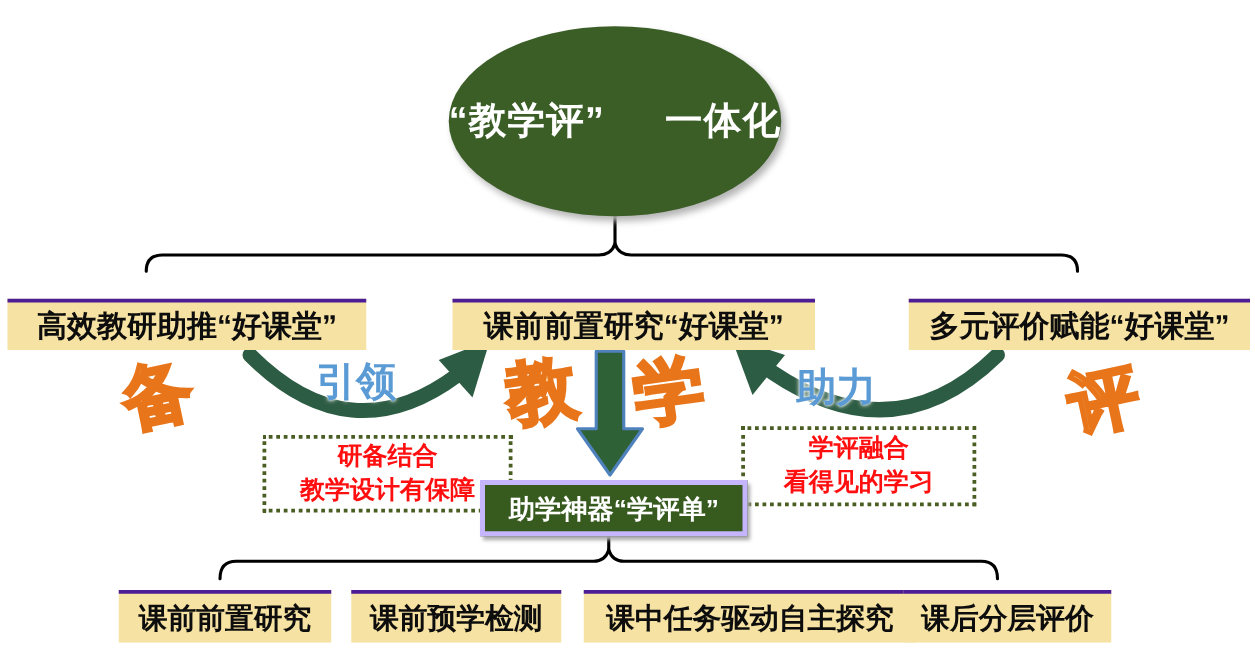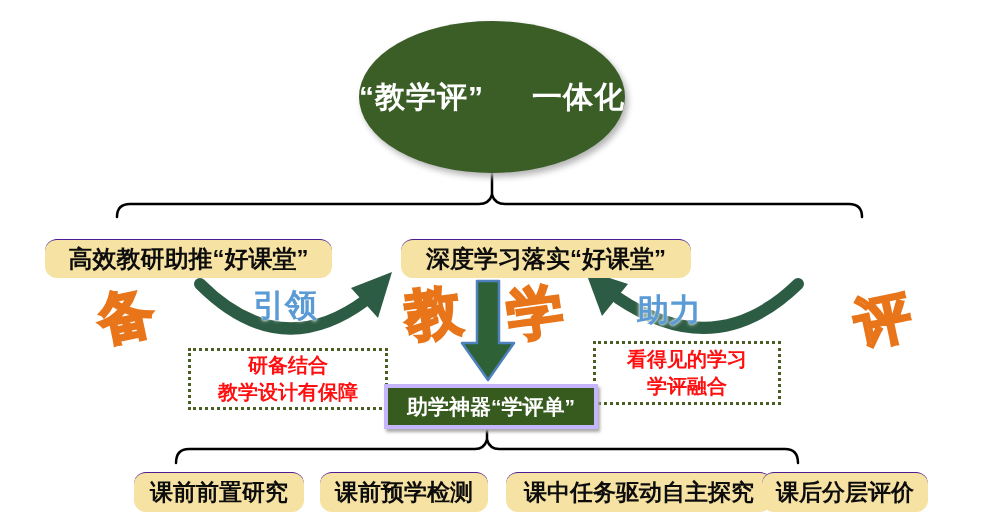--- a/index.html
+++ b/index.html
@@ -9,23 +9,23 @@
   }
   .layer-svg{position:absolute;left:0;top:0;width:1004px;height:530px;z-index:1;}
   .ellipse{
     position:absolute;left:359px;top:21px;width:266px;height:152px;
     background:#3b5e27;border-radius:50%;z-index:2;
     display:flex;flex-direction:row;align-items:center;justify-content:space-between;
     box-shadow:3px 4px 6px #b4b4b4;
   }
   .ellipse .line{color:#ffffff;font-weight:bold;font-size:30px;line-height:1.25;letter-spacing:1px;}
   .ybox{
-    position:absolute;background:#f6e2a2;border-top:1px solid #4c1d95;border-radius:12px;
+    position:absolute;background:#f6e2a2;border-top:3px solid #4c1d95;border-radius:0;
     display:flex;align-items:center;justify-content:center;z-index:2;
-    font-weight:bold;color:#0d0d0d;white-space:nowrap;margin-left:39px;
+    font-weight:bold;color:#0d0d0d;white-space:nowrap;
   }
   .row1{height:38px;font-size:24px;}
   .row2{height:39px;font-size:23px;}
   .bigchar{
     position:absolute;z-index:2;font-size:56px;font-weight:bold;line-height:1;
     color:#fbc992;-webkit-text-stroke:2.5px #e8751a;
   }
   .bluelabel{
     position:absolute;z-index:3;font-size:32px;font-weight:bold;color:#5b9bd5;
     text-shadow:0 0 4px #ffffff,0 0 2px #ffffff;white-space:nowrap;
@@ -65,37 +65,38 @@
     <path d="M798,284 Q716,364 618,298" fill="none" stroke="#2d5c44" stroke-width="12" stroke-linecap="round"></path>
     <polygon points="585,270 628,284 602,316" fill="#2d5c44"></polygon>
   </svg>
 
   <div class="ellipse">
     <div class="line">“教学评”</div>
     <div class="line">一体化</div>
   </div>
 
   <div class="ybox row1" style="left:6px;top:239px;width:287px;">高效教研助推“好课堂”</div>
-  <div class="ybox row1" style="left:362px;top:239px;width:290px;">深度学习落实“好课堂”</div>
+  <div class="ybox row1" style="left:362px;top:239px;width:290px;">课前前置研究“好课堂”</div>
+  <div class="ybox row1" style="left:727px;top:239px;width:273px;">多元评价赋能“好课堂”</div>
 
   <div class="bigchar rot-m12" style="left:98px;top:288px;">备</div>
   <div class="bigchar rot-m8" style="left:405px;top:285px;">教</div>
   <div class="bigchar rot-m8" style="left:507px;top:285px;">学</div>
   <div class="bigchar rot-m12" style="left:855px;top:292px;">评</div>
 
   <div class="bluelabel" style="left:253px;top:284px;">引领</div>
   <div class="bluelabel" style="left:637px;top:289px;">助力</div>
 
-  <div class="dotted" style="left:188px;top:348px;width:194px;height:56px;">
+  <div class="dotted" style="left:210px;top:348px;width:194px;height:56px;">
     <div>研备结合</div>
     <div>教学设计有保障</div>
   </div>
   <div class="dotted" style="left:593px;top:341px;width:182px;height:58px;">
+    <div>学评融合</div>
     <div>看得见的学习</div>
-    <div>学评融合</div>
   </div>
 
   <div class="greenbox">助学神器“学评单”</div>
 
   <div class="ybox row2" style="left:95px;top:472px;width:170px;">课前前置研究</div>
   <div class="ybox row2" style="left:281px;top:472px;width:168px;">课前预学检测</div>
   <div class="ybox row2" style="left:467px;top:472px;width:266px;">课中任务驱动自主探究</div>
   <div class="ybox row2" style="left:723px;top:472px;width:166px;">课后分层评价</div>
 
 </div>

